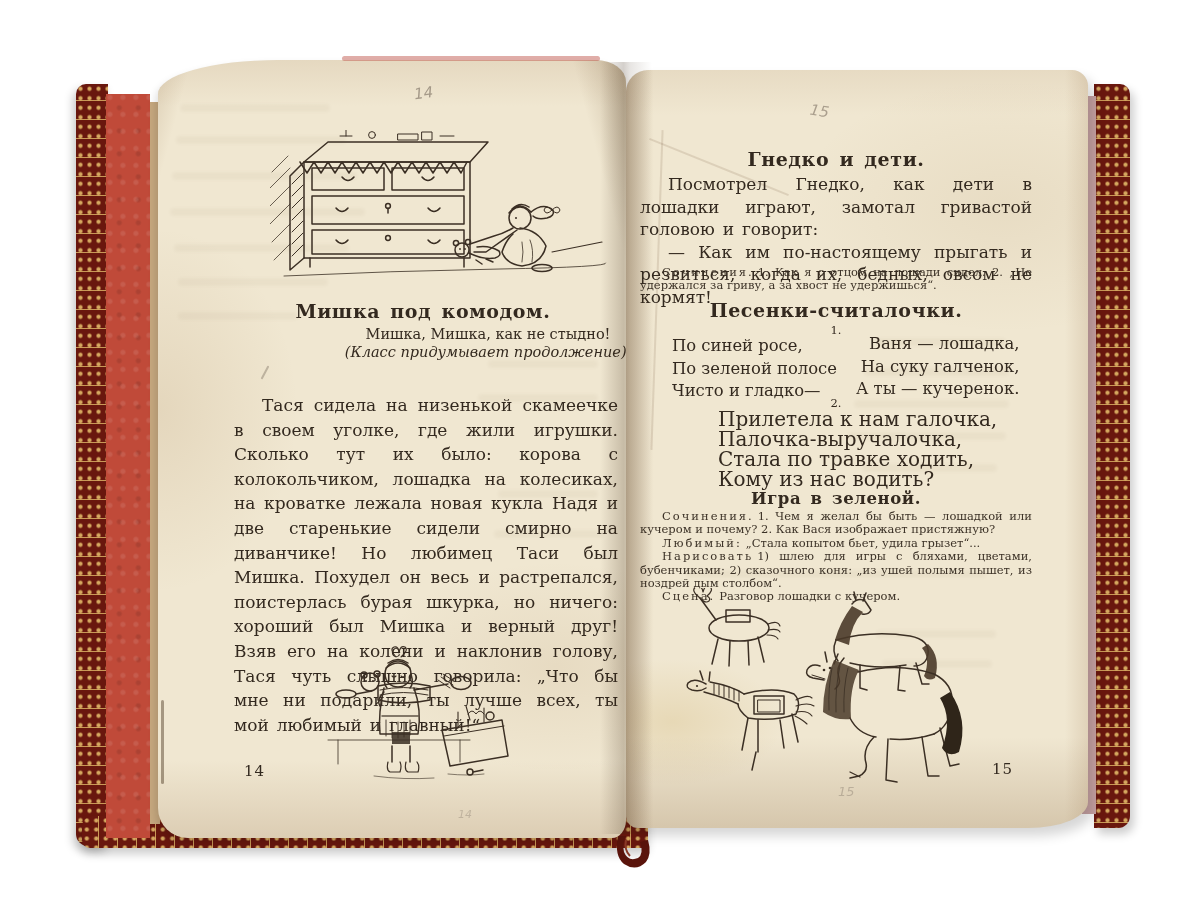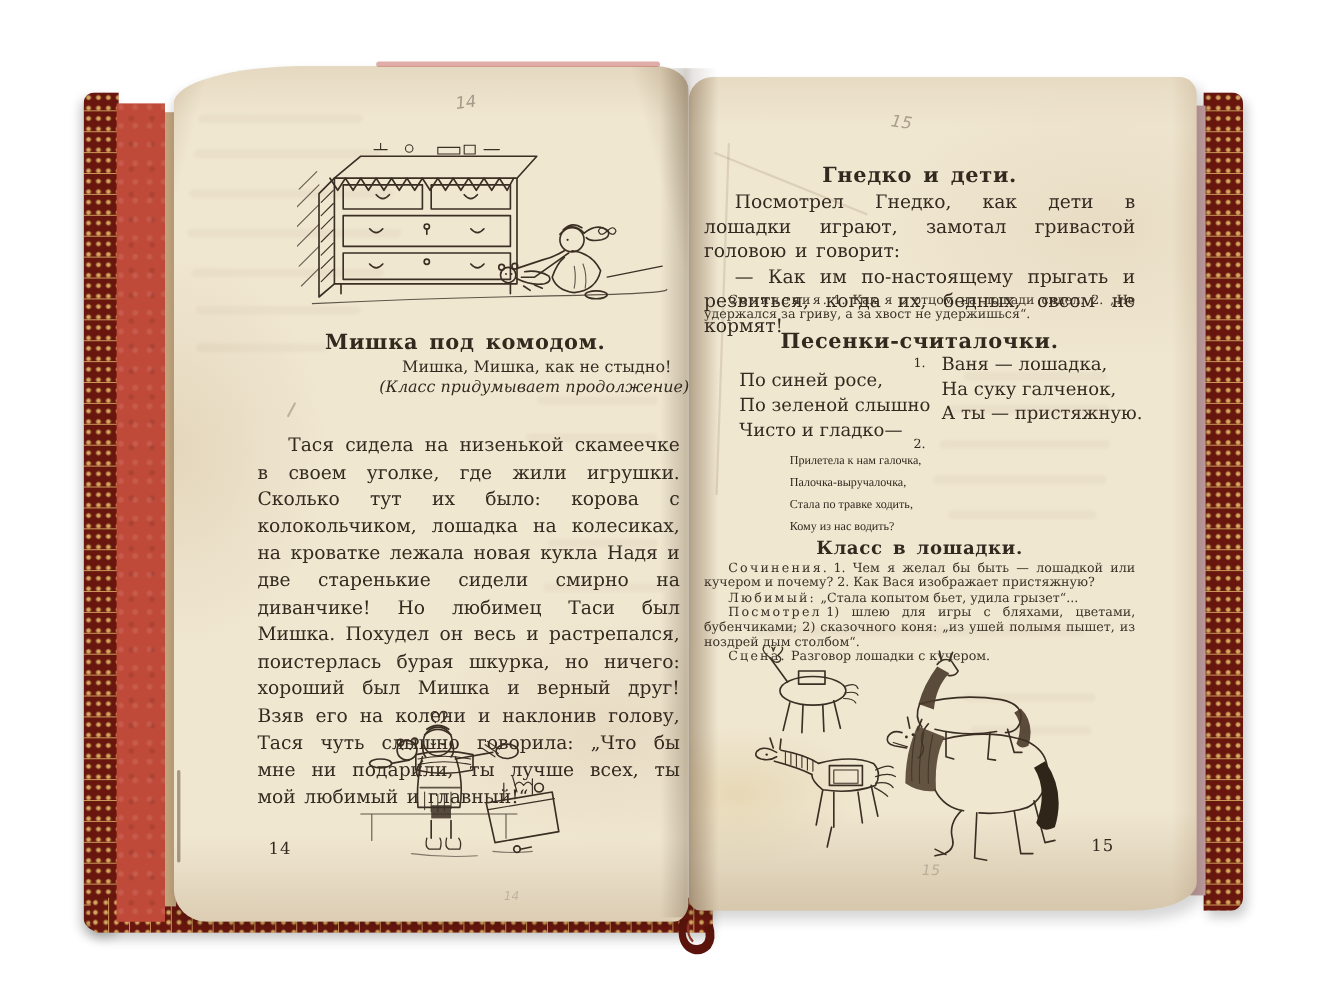--- a/index.html
+++ b/index.html
@@ -76,21 +76,21 @@
   .t-center{text-align:center;}
   .t-justify{text-align:justify;}
   .headline{font-weight:bold;letter-spacing:.6px;word-spacing:3px;}
   .bodytext{font-size:17px;line-height:24.6px;word-spacing:2.5px;}
   .bodytext-r{font-size:17px;line-height:22.5px;word-spacing:2.5px;}
   .indent{text-indent:28px;}
   .small-note{font-size:11.5px;line-height:13.4px;color:#3b3126;}
   .small-note p{margin:0;text-indent:22px;text-align:justify;}
   .lead{letter-spacing:2px;margin-right:4px;}
   .verse{font-size:16.4px;line-height:22.6px;white-space:nowrap;margin-left:12px;}
-  .verse2{font-size:11px;line-height:20px;white-space:nowrap;font-family:Liberation Serif, serif;}
+  .verse2{font-size:20px;line-height:20px;white-space:nowrap;}
   .vnum{font-size:11.5px;text-align:center;}
   .pagenum{font-size:15px;letter-spacing:1px;color:#33291f;}
   .pencil{font-family:"DejaVu Sans","Liberation Sans",sans-serif;font-style:italic;color:#8d8172;}
   .ghost{position:absolute;height:8px;border-radius:4px;background:#77624280;opacity:.10;filter:blur(1.6px);pointer-events:none;}
   .crease{position:absolute;background:rgba(120,90,60,.16);pointer-events:none;}
   .slashmark{width:2px;height:15px;background:#8d8172;opacity:.5;transform:rotate(28deg);border-radius:1px;}
 
   .sketch{stroke:#3b2f24;fill:none;stroke-width:1.5;stroke-linecap:round;stroke-linejoin:round;}
   .sketch-thin{stroke:#3b2f24;fill:none;stroke-width:1;stroke-linecap:round;}
 </style>
@@ -254,42 +254,42 @@
   </div>
   <div class="abs small-note" style="left:14px;top:196px;width:392px;">
     <p><span class="lead">Сочинения.</span><span>1. Как я с отцом на лошади сидел. 2. „Не удержался за гриву, а за хвост не удержишься“.</span></p>
   </div>
 
   <div class="abs headline t-center" style="left:10px;top:229px;width:400px;font-size:19px;">Песенки-считалочки.</div>
   <div class="abs vnum" style="left:10px;top:253px;width:400px;">1.</div>
 
   <div class="abs verse" style="left:34px;top:265px;">
     <div>По синей росе,</div>
-    <div>По зеленой слышно</div>
+    <div>По зеленой полосе</div>
     <div>Чисто и гладко—</div>
   </div>
-  <div class="abs verse" style="left:218px;top:250px;">
+  <div class="abs verse" style="left:218px;top:263px;text-align:right;">
     <div>Ваня — лошадка,</div>
     <div>На суку галченок,</div>
-    <div>А ты — пристяжную.</div>
+    <div>А ты — кучеренок.</div>
   </div>
 
   <div class="abs vnum" style="left:10px;top:326px;width:400px;">2.</div>
   <div class="abs verse2" style="left:92px;top:339px;">
     <div>Прилетела к нам галочка,</div>
     <div>Палочка-выручалочка,</div>
     <div>Стала по травке ходить,</div>
     <div>Кому из нас водить?</div>
   </div>
 
-  <div class="abs headline t-center" style="left:10px;top:419px;width:400px;font-size:16.5px;">Класс в лошадки.</div>
+  <div class="abs headline t-center" style="left:10px;top:419px;width:400px;font-size:16.5px;">Игра в зеленой.</div>
   <div class="abs small-note" style="left:14px;top:440px;width:392px;">
     <p><span class="lead">Сочинения.</span><span>1. Чем я желал бы быть — лошадкой или кучером и почему? 2. Как Вася изображает пристяжную?</span></p>
     <p><span class="lead">Любимый:</span><span>„Стала копытом бьет, удила грызет“...</span></p>
-    <p><span class="lead">Посмотрел</span><span>1) шлею для игры с бляхами, цветами, бубенчиками; 2) сказочного коня: „из ушей полымя пышет, из ноздрей дым столбом“.</span></p>
+    <p><span class="lead">Нарисовать</span><span>1) шлею для игры с бляхами, цветами, бубенчиками; 2) сказочного коня: „из ушей полымя пышет, из ноздрей дым столбом“.</span></p>
     <p><span class="lead">Сцена.</span><span>Разговор лошадки с кучером.</span></p>
   </div>
 
   <svg class="abs" style="left:56px;top:518px;width:304px;height:204px;" viewBox="0 0 304 204">
 
     <g class="sketch" stroke-width="1.3">
       <ellipse cx="57" cy="40" rx="30" ry="13"></ellipse>
       <rect x="44" y="22" width="24" height="12"></rect>
       <path d="M36,51 L30,76 M48,53 L47,78 M66,53 L67,77 M76,49 L82,74"></path>
       <path d="M86,36 q10,-4 12,2 m-12,4 q10,-2 12,2 m-13,3 q9,0 11,4" stroke-width="1.1"></path>

